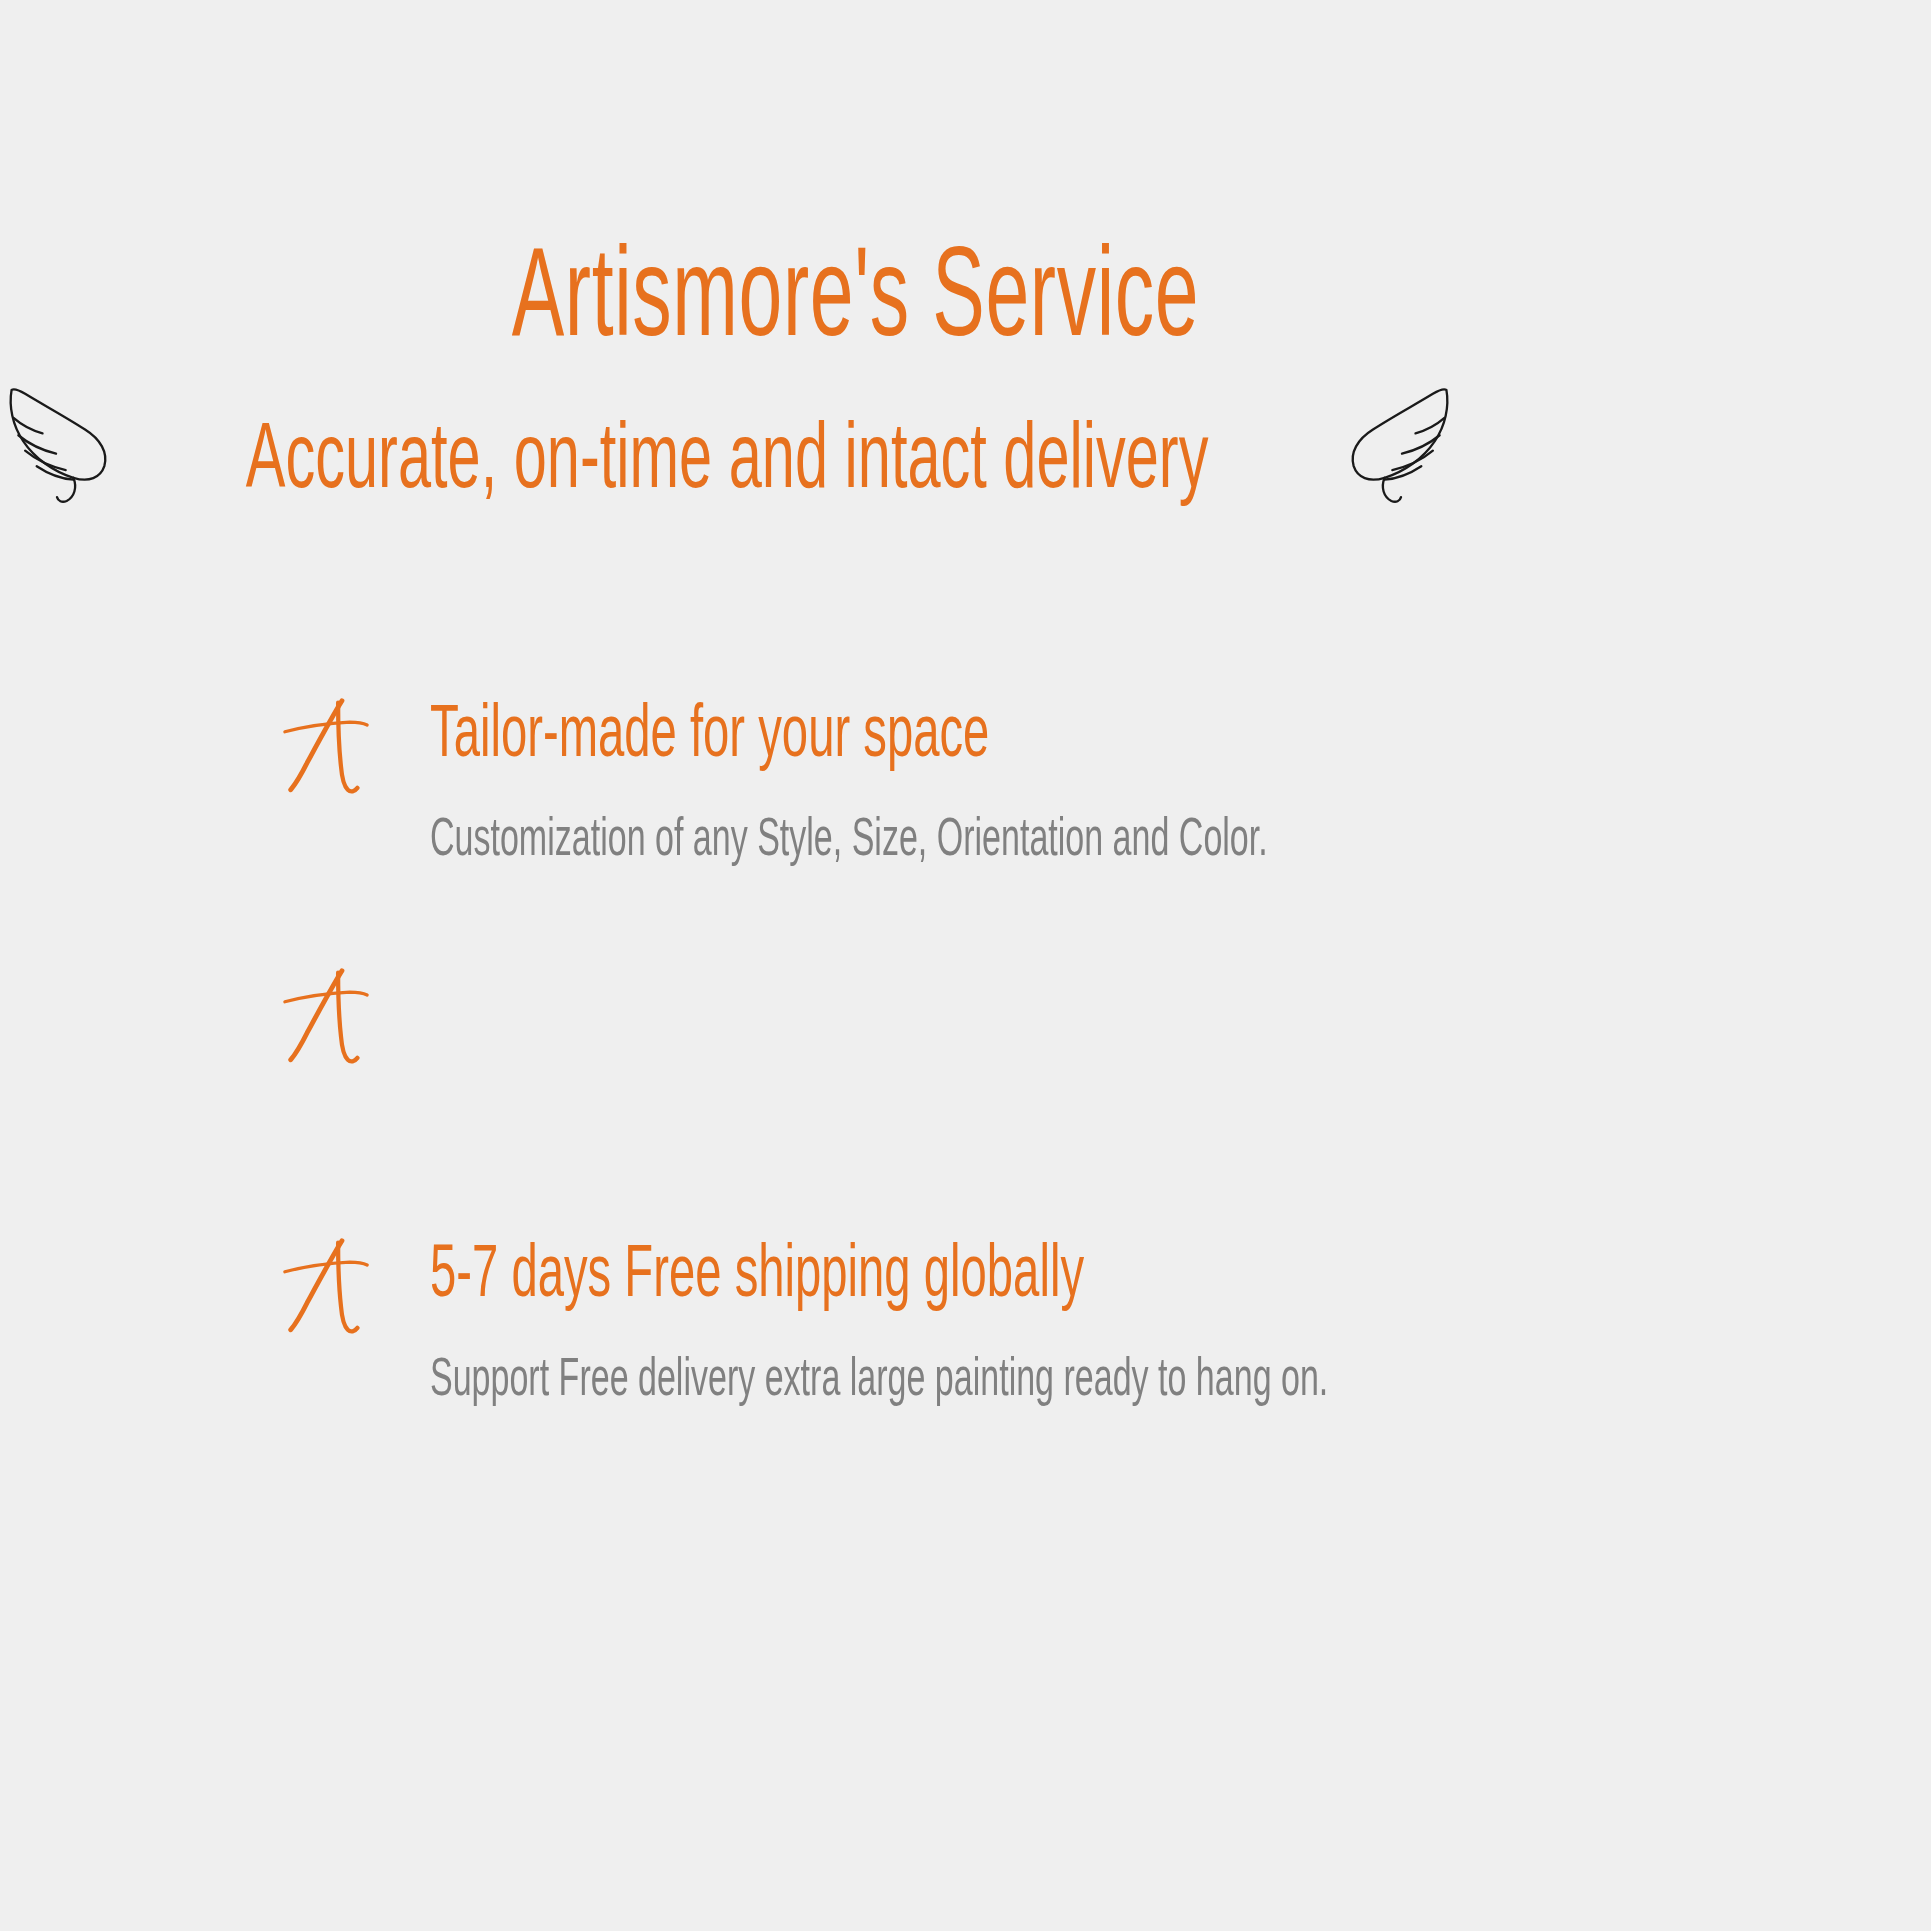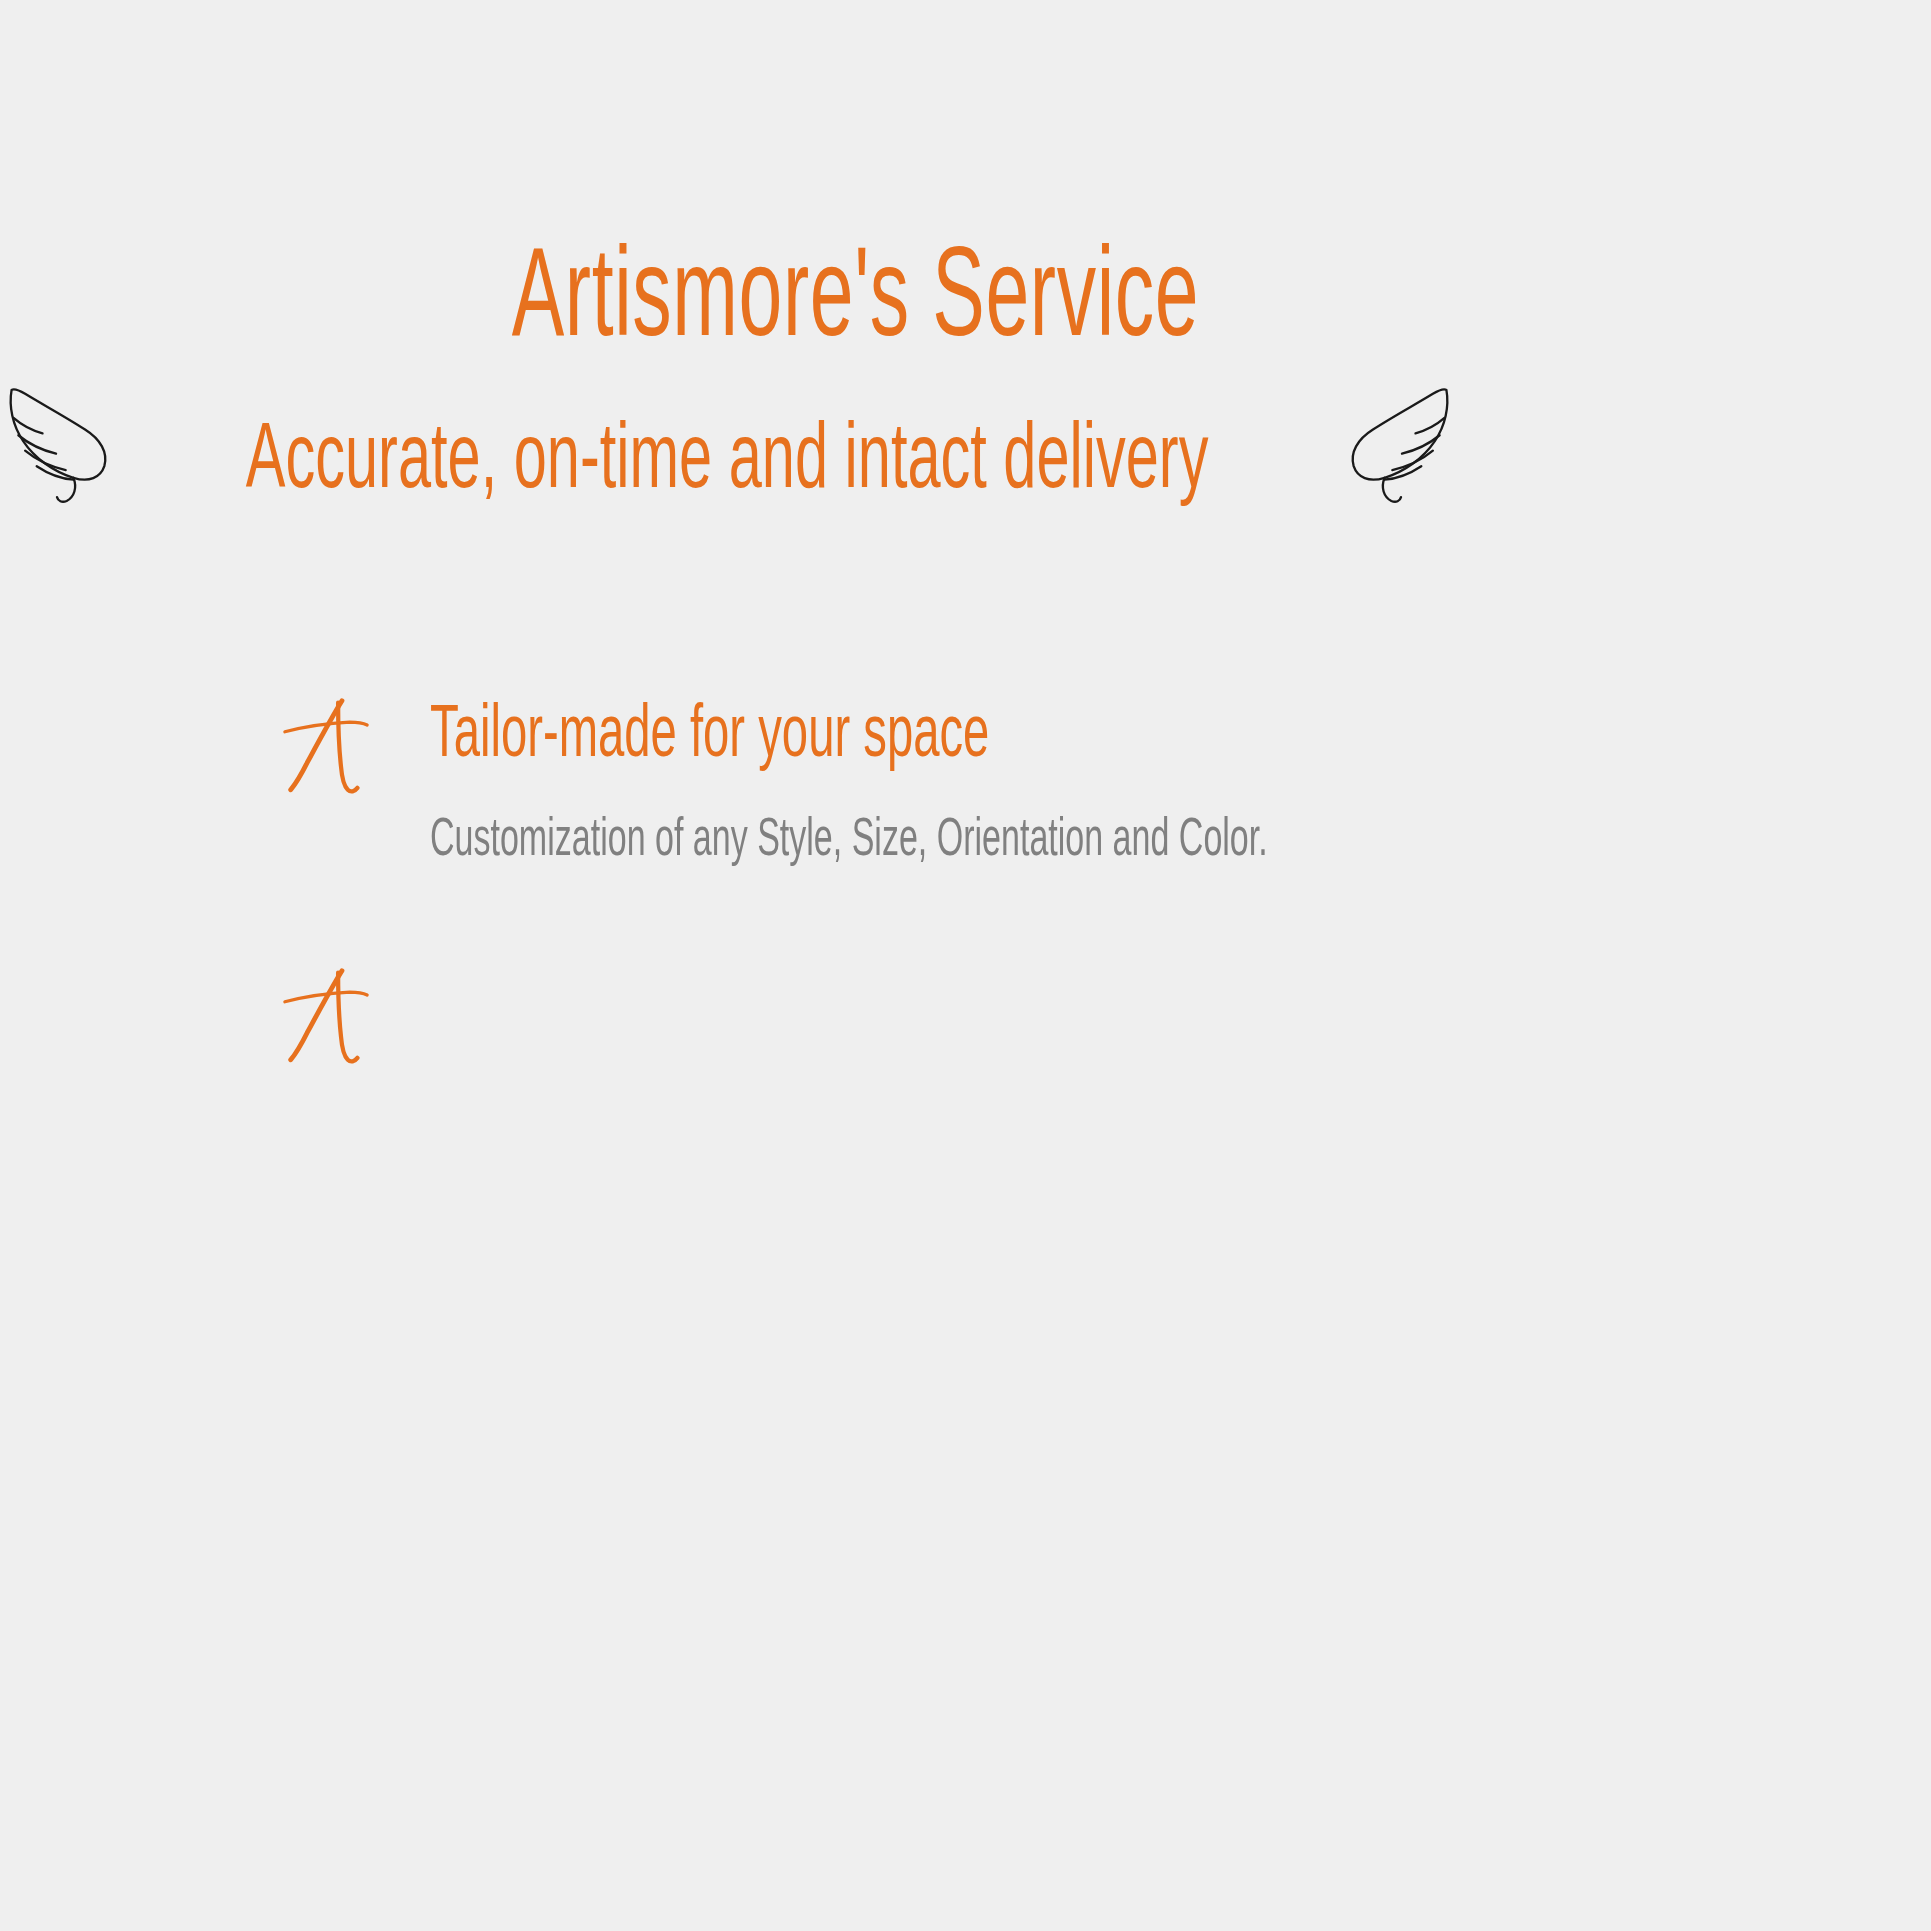--- a/index.html
+++ b/index.html
@@ -188,18 +188,33 @@
         <svg viewBox="0 0 92 104" xmlns="http://www.w3.org/2000/svg">
           <g fill="none" stroke="#e7711e" stroke-linecap="round" stroke-linejoin="round">
             <path d="M62 6 C 52 22, 38 48, 26 70 C 20 82, 14 92, 9 98" stroke-width="5"></path>
             <path d="M58 8 C 58 30, 59 56, 61 74 C 62 86, 64 94, 68 98 C 71 101, 75 100, 78 96" stroke-width="4.4"></path>
             <path d="M3 38 C 22 33, 48 29, 70 28 C 78 28, 84 29, 88 31" stroke-width="3.4"></path>
           </g>
         </svg>
       </span>
     </div>
 
+    <div class="feature">
+      <span class="feature-icon">
+        <svg viewBox="0 0 92 104" xmlns="http://www.w3.org/2000/svg">
+          <g fill="none" stroke="#e7711e" stroke-linecap="round" stroke-linejoin="round">
+            <path d="M62 6 C 52 22, 38 48, 26 70 C 20 82, 14 92, 9 98" stroke-width="5"></path>
+            <path d="M58 8 C 58 30, 59 56, 61 74 C 62 86, 64 94, 68 98 C 71 101, 75 100, 78 96" stroke-width="4.4"></path>
+            <path d="M3 38 C 22 33, 48 29, 70 28 C 78 28, 84 29, 88 31" stroke-width="3.4"></path>
+          </g>
+        </svg>
+      </span>
+      <div class="feature-body">
+        <div class="feature-title">5-7 days Free shipping globally</div>
+        <div class="feature-desc">Support Free delivery extra large painting ready to hang on.</div>
+      </div>
+    </div>
 
 
   </div>
 
 </div>
 
 
 </body></html>

